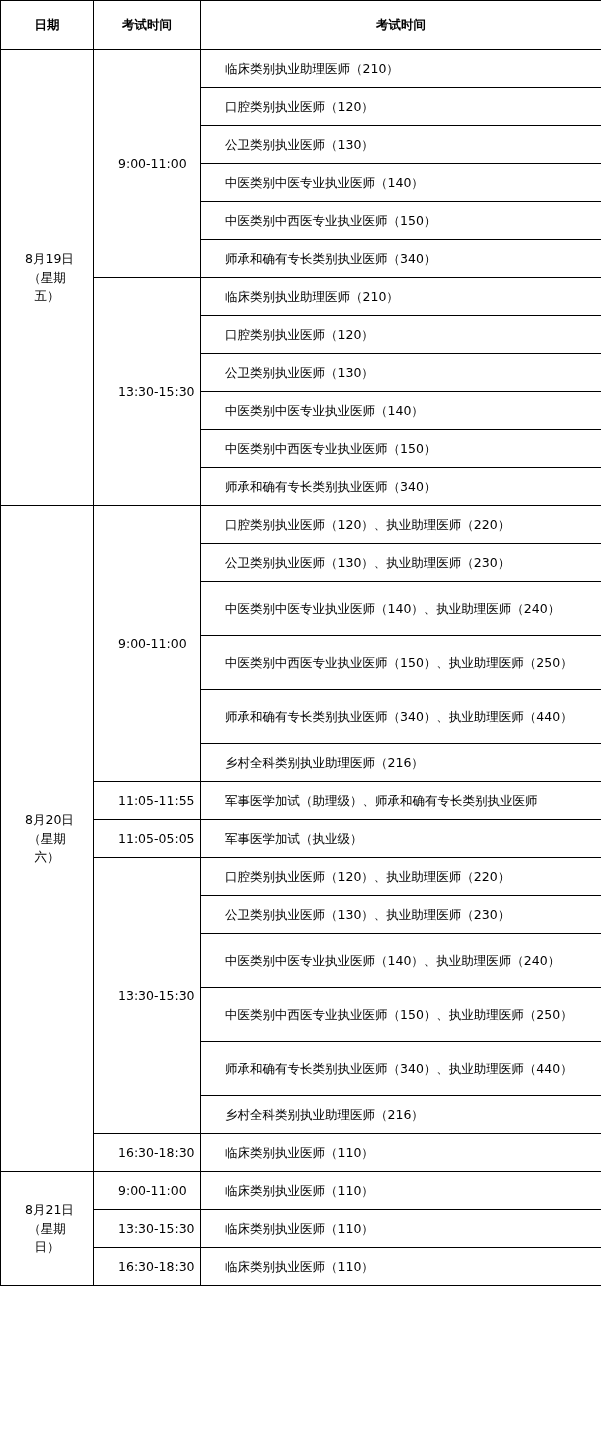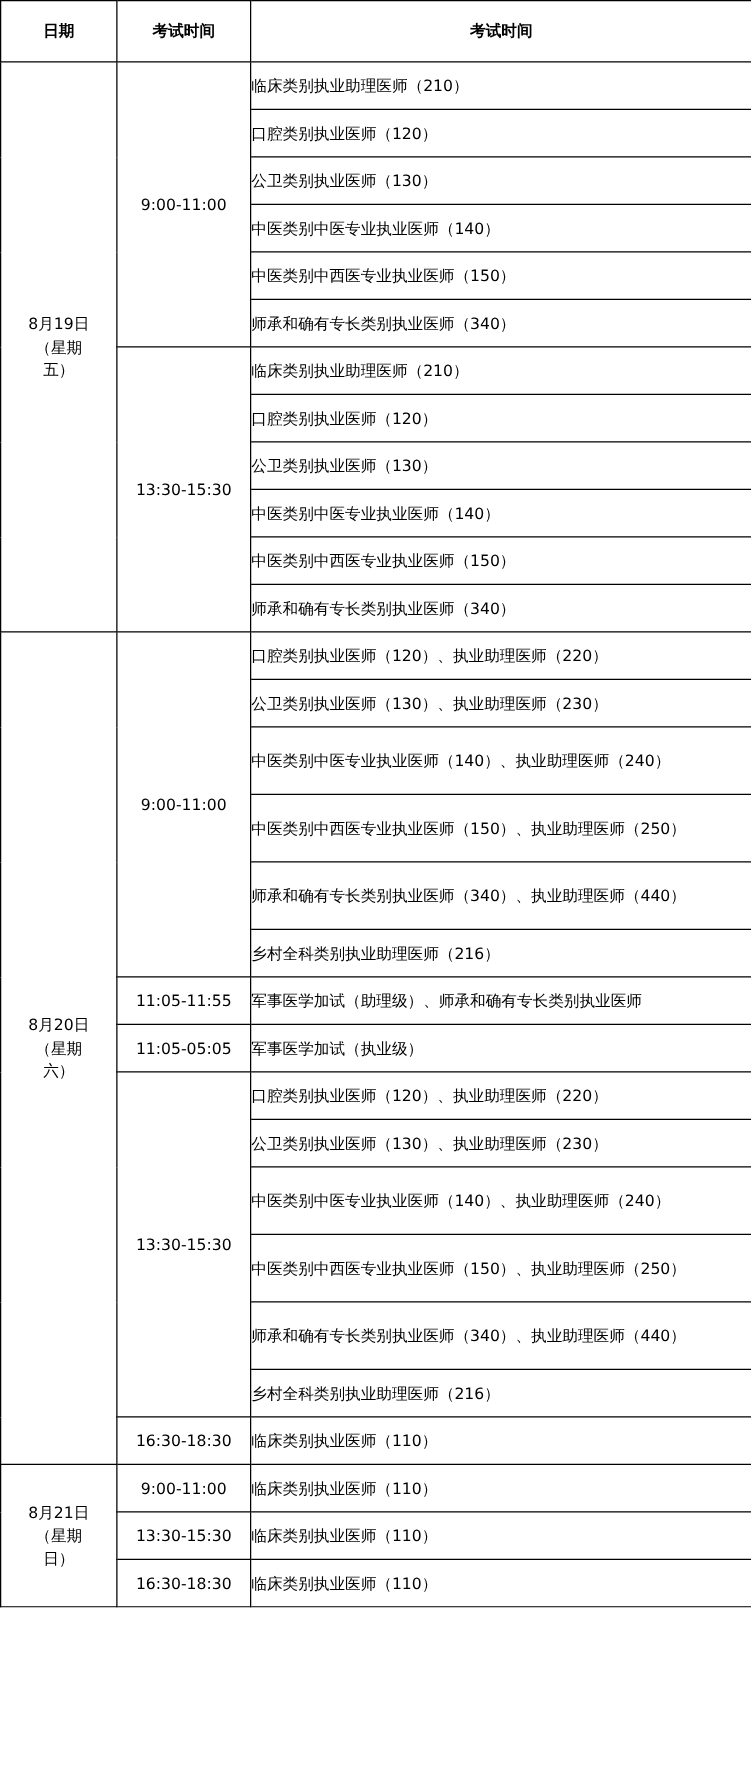--- a/index.html
+++ b/index.html
@@ -19,21 +19,21 @@
   }
   table.exam-schedule col.col-date { width: 93px; }
   table.exam-schedule col.col-time { width: 107px; }
   table.exam-schedule col.col-cat  { width: 401px; }
 
   table.exam-schedule th,
   table.exam-schedule td {
     border: 1px solid #000000;
     font-size: 12.5px;
     line-height: 1.45;
-    padding: 4px 0;
+    padding: 4px 24px;
     vertical-align: middle;
     box-sizing: border-box;
   }
   table.exam-schedule thead th {
     font-weight: bold;
     text-align: center;
     height: 26px;
     padding: 15px 4px;
   }
   td.date-cell {

